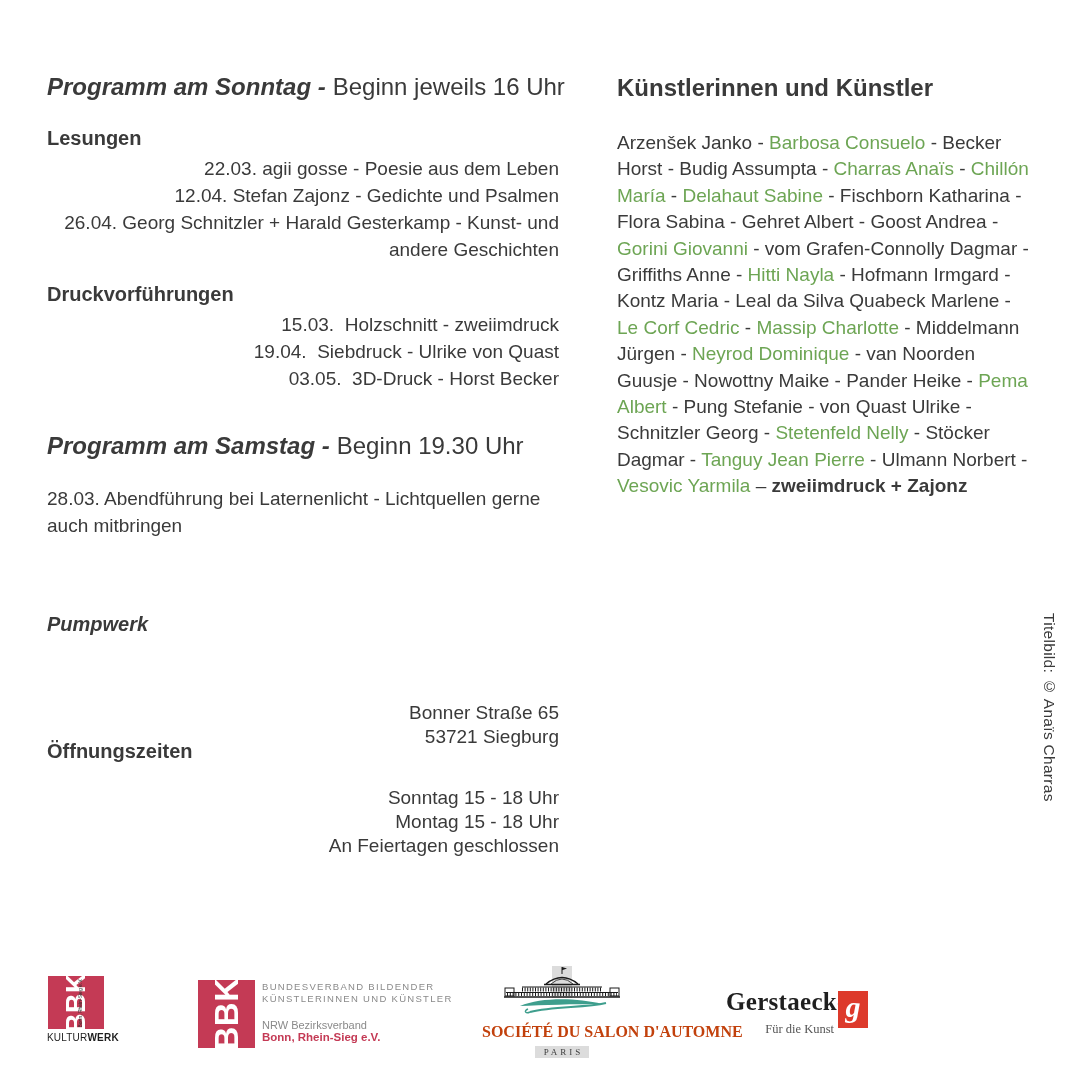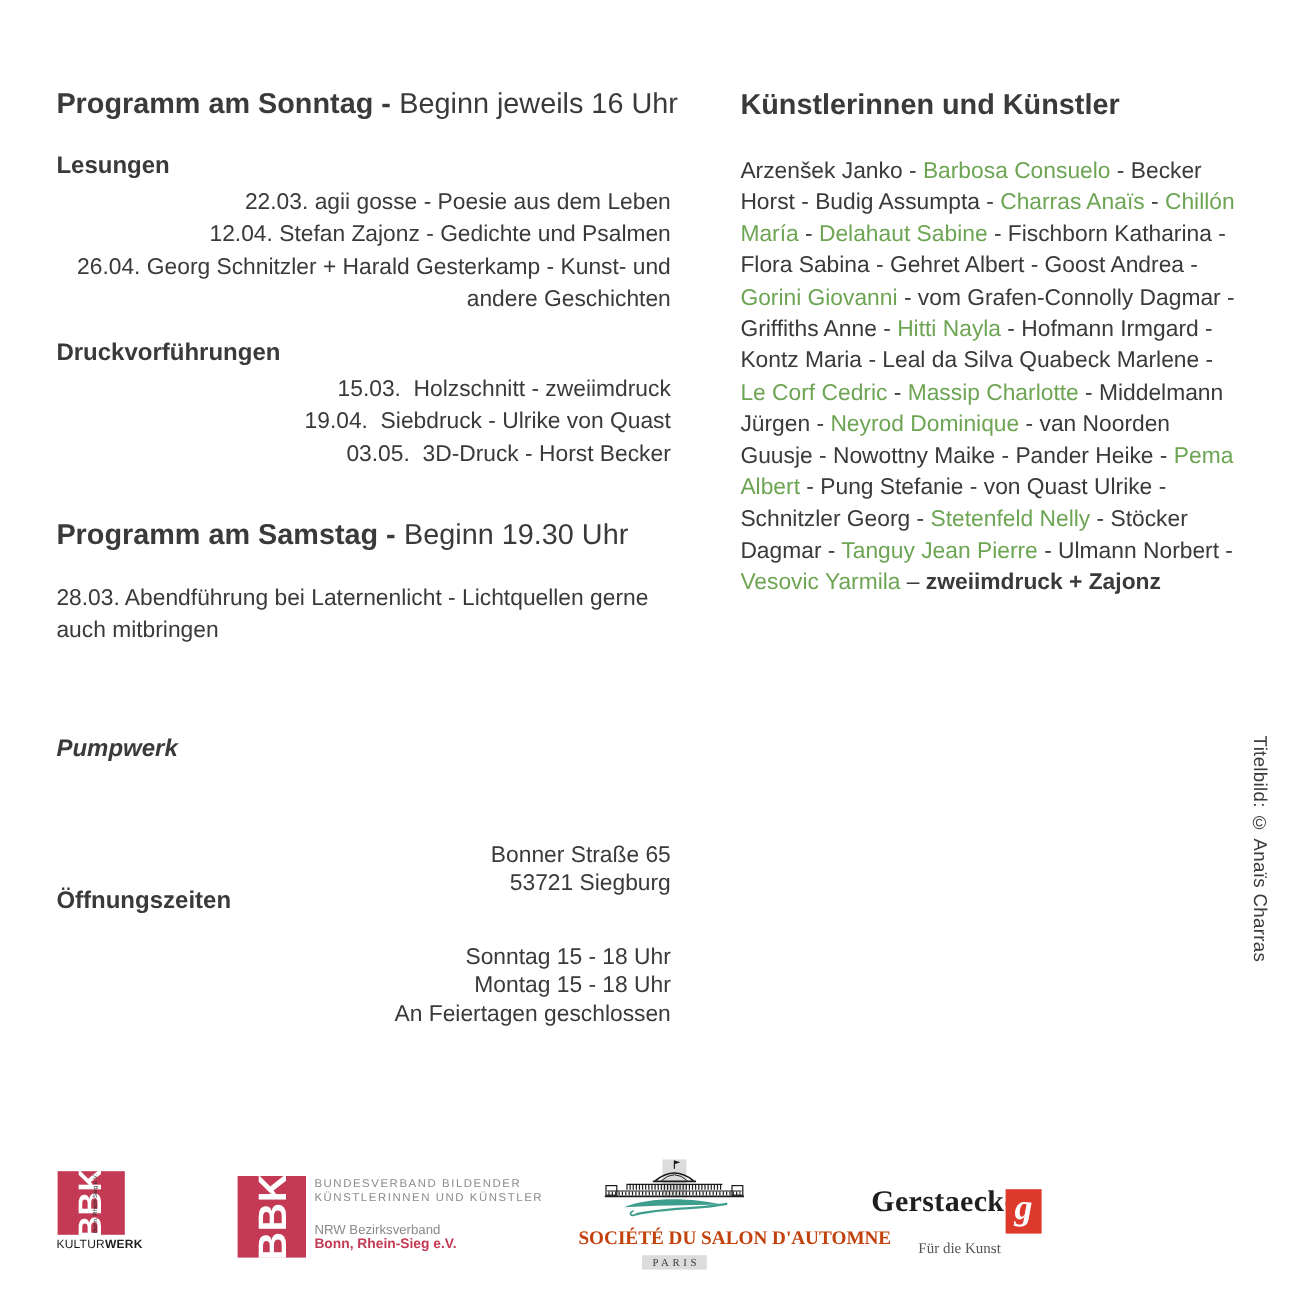--- a/index.html
+++ b/index.html
@@ -8,21 +8,21 @@
     position:relative;
     background:#ffffff;
     font-family:"Liberation Sans","DejaVu Sans",sans-serif;
     color:var(--dark,#3a3a3a);
     overflow:hidden;
   }
   .abs { position:absolute; }
 
   
   .h1 { font-size:24px; line-height:30px; }
-  .h1 .b { font-weight:700; margin-right:7px; }
+  .h1 .b { font-weight:700; margin-right:7px;font-style:italic; }
   .h2 { font-size:20px; font-weight:700; }
 
   
   .list { font-size:19px; line-height:27px; width:512px;text-align:right; }
   .list .ln { white-space:pre-wrap; }
   .tight { line-height:24px; }
   .para { font-size:19px; line-height:27px; width:506px; }
 
   
   .artists-para {
@@ -65,21 +65,21 @@
   .bbk-caps { font-size:9.5px; letter-spacing:1.3px; color:var(--gray,#8a8a8a); line-height:11.5px; white-space:nowrap; }
   .bbk-nrw-line { margin-top:15px; font-size:11px; color:var(--gray,#8a8a8a); line-height:12px; }
   .bbk-bonn { font-size:11.5px; font-weight:700; color:var(--bbkred,#c43a55); line-height:13px; }
 
   .logo-salon { left:482px; top:966px; width:160px; text-align:center; font-family:"Liberation Serif","DejaVu Serif",serif; }
   .salon-name { font-size:16px; font-weight:700; color:#c2410c; white-space:nowrap; margin-top:1px; }
   .salon-paris { font-size:9px; letter-spacing:3px; color:#3c3c3c; margin-top:3px; display:inline-block; background:var(--lightgray,#dcdcdc); padding:1px 6px 1px 9px; }
 
   .logo-gerstaecker { left:726px; top:988px; width:150px; font-family:"Liberation Serif","DejaVu Serif",serif; }
   .gerst-name { font-size:25px; font-weight:700; color:#1f1f1f; letter-spacing:0.3px; }
-  .gerst-tag { font-size:12.5px; color:#555; text-align:right; width:108px; margin-top:17px; }
+  .gerst-tag { font-size:12.5px; color:#555; text-align:right; width:108px; margin-top:6px; }
   .gerst-mark {
     position:absolute; left:112px; top:3px; width:30px; height:37px;
     background:var(--gerstred,#dd3a2b); color:#fff;
     display:flex; align-items:center; justify-content:center;
   }
   .gerst-mark span { font-style:italic; font-weight:700; font-size:30px; line-height:30px; padding-bottom:6px; }
 </style>
 </head>
 <body>
 

